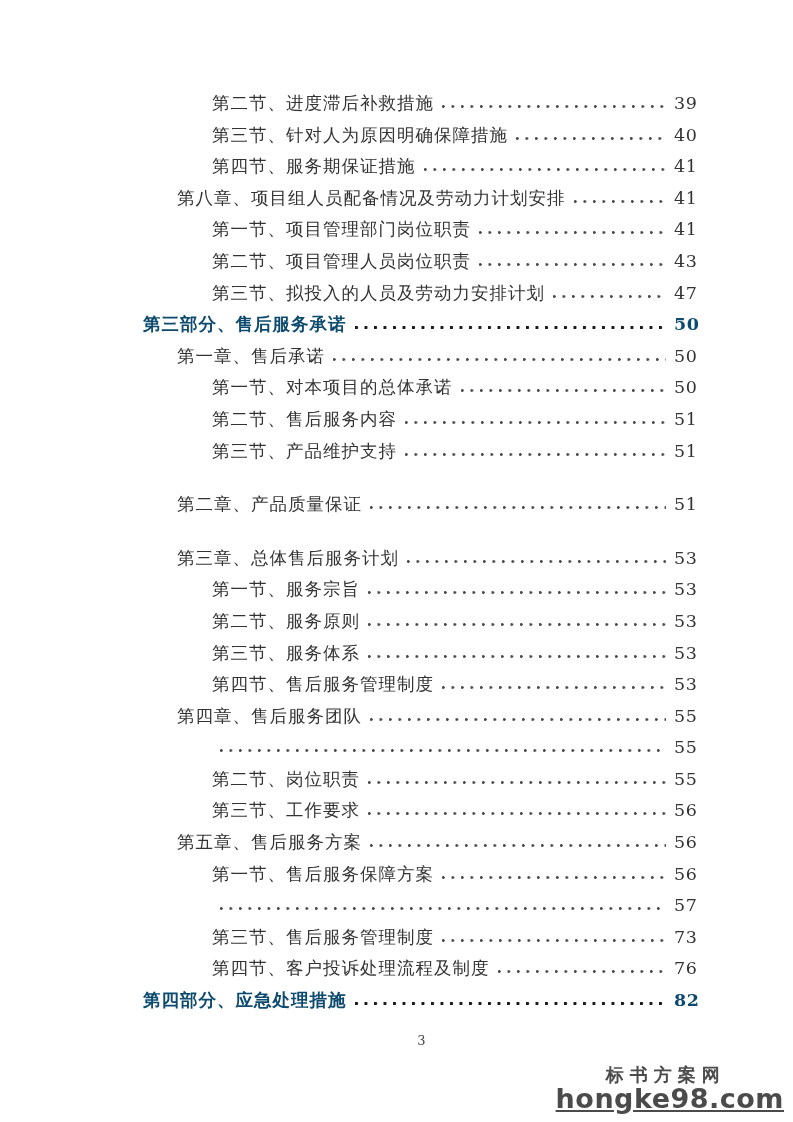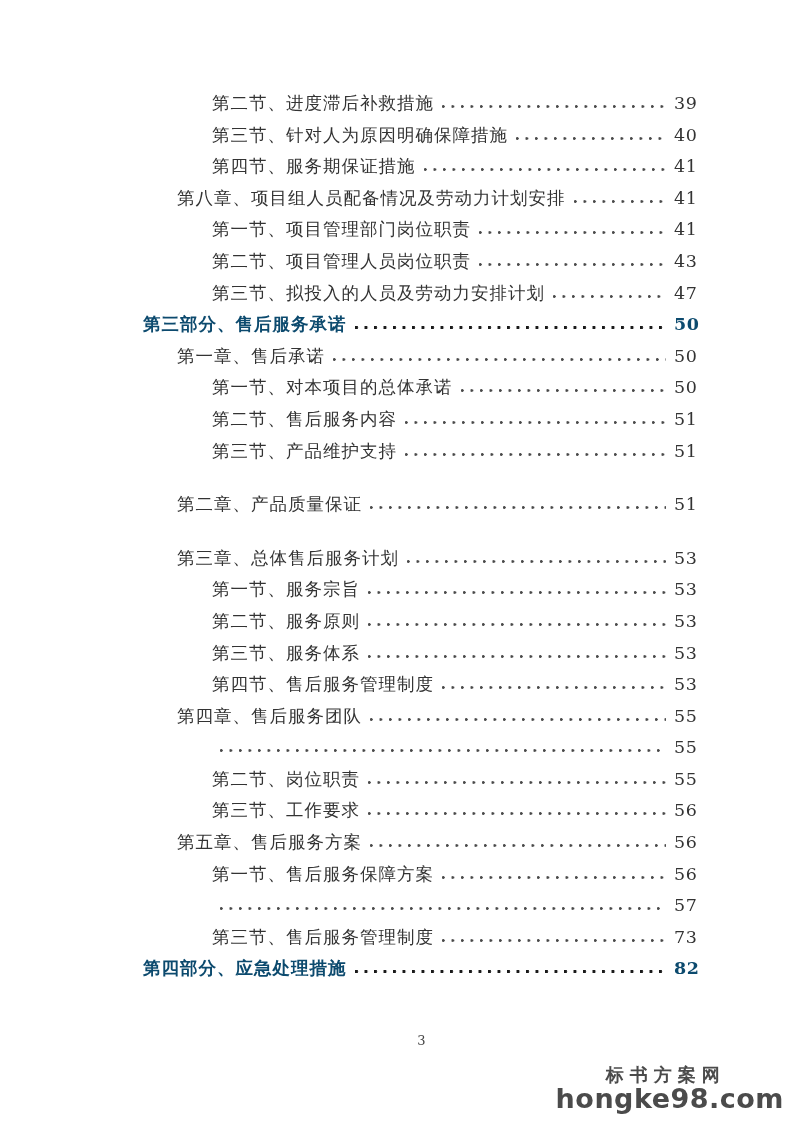--- a/index.html
+++ b/index.html
@@ -71,20 +71,21 @@
   .wm-cn {
     font-size: 18px;
     font-weight: bold;
     letter-spacing: 6px;
     padding-right: 8px;
   }
   .wm-url {
     font-size: 27px;
     font-weight: bold;
     letter-spacing: 0.5px;
+    text-decoration: underline;
   }
 </style>
 </head>
 <body>
 
 <div class="page">
 
   <div class="toc" id="toc-list">
       <div class="toc-row level-2">
     <span class="toc-label">第二节、进度滞后补救措施</span>
@@ -207,20 +208,25 @@
   </div>
       <div class="toc-row level-2">
     <span class="leader"></span>
     <span class="toc-page">57</span>
   </div>
       <div class="toc-row level-2">
     <span class="toc-label">第三节、售后服务管理制度</span>
     <span class="leader"></span>
     <span class="toc-page">73</span>
   </div>
+      <div class="toc-row level-2">
+    <span class="toc-label">第四节、客户投诉处理流程及制度</span>
+    <span class="leader"></span>
+    <span class="toc-page">76</span>
+  </div>
       <div class="toc-row level-0 bold">
     <span class="toc-label">第四部分、应急处理措施</span>
     <span class="leader"></span>
     <span class="toc-page">82</span>
   </div>
     </div>
 
   <div class="footer-pagenum">3</div>
 
   <div class="watermark">

